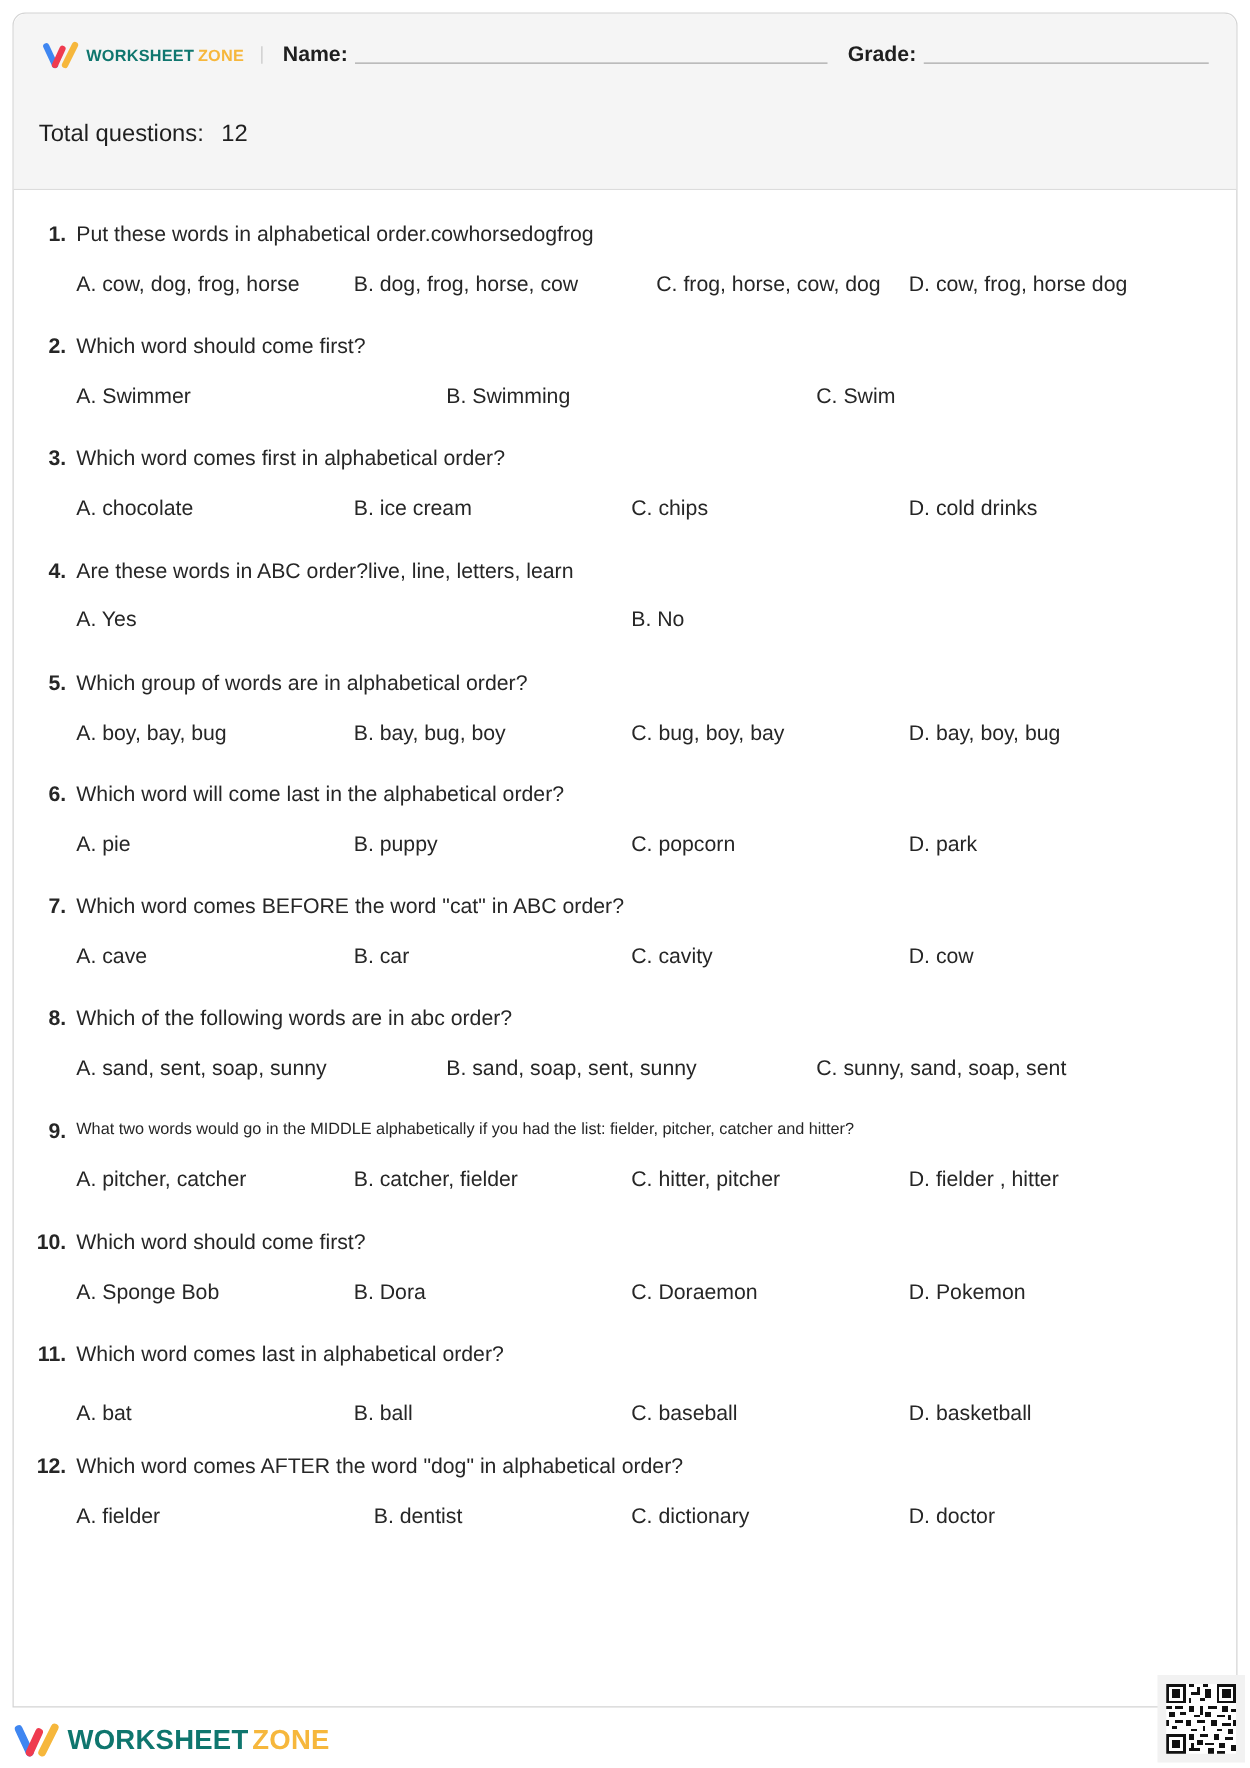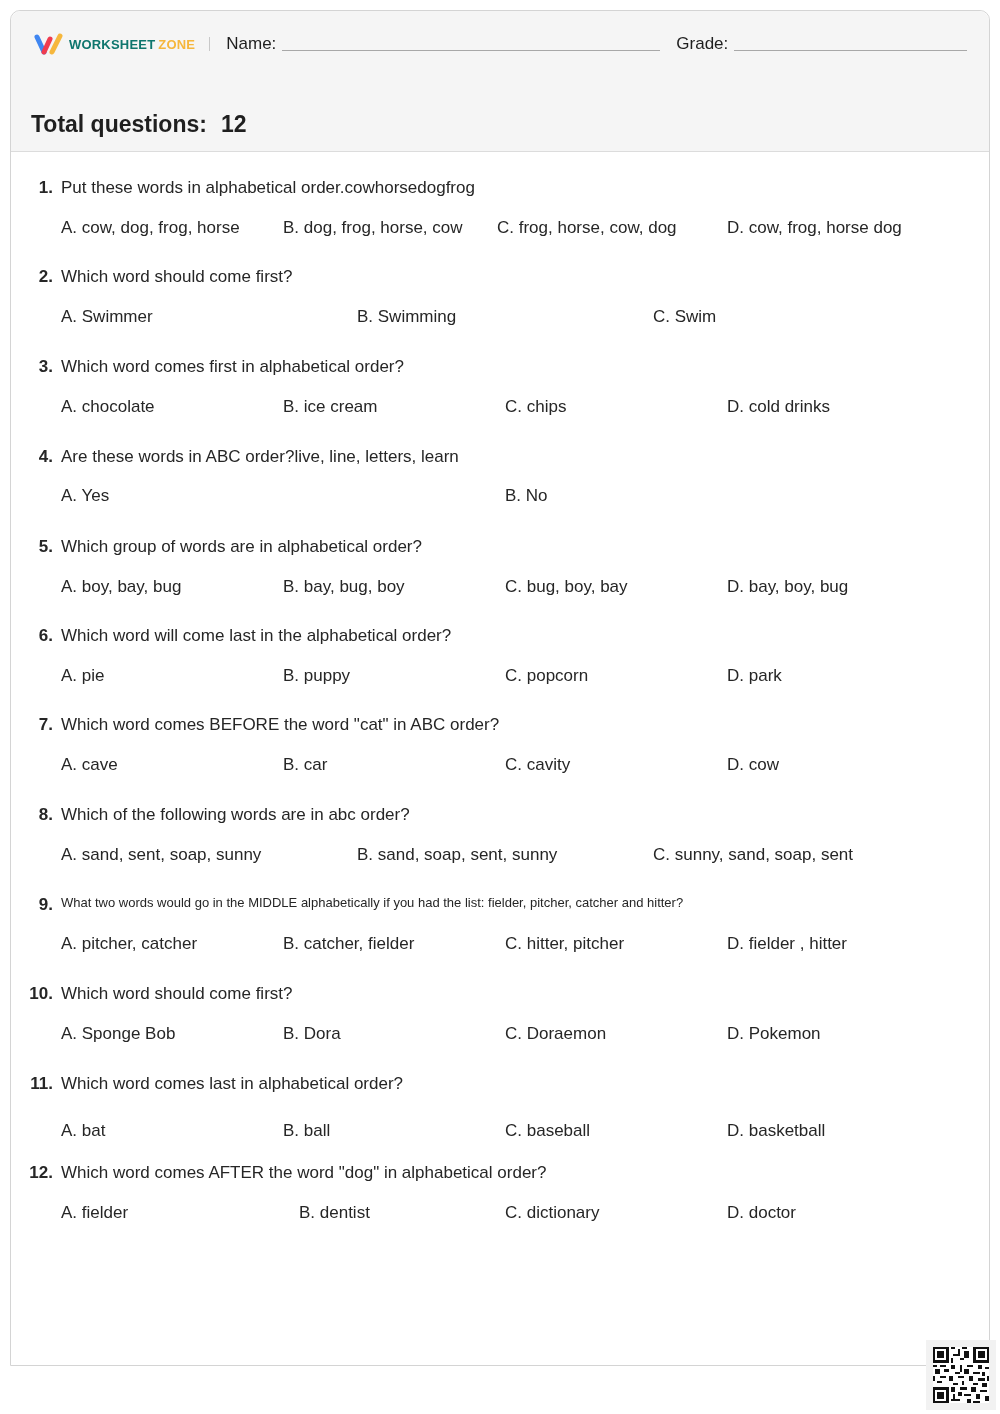--- a/index.html
+++ b/index.html
@@ -13,25 +13,25 @@
   .header {
     height: 141px; background: #f5f5f5; border-bottom: 1px solid #dcdcdc;
     border-radius: 10px 10px 0 0; position: relative;
   }
   .brand-row { position: absolute; left: 22px; top: 20px; right: 22px; height: 26px; display: flex; align-items: center; }
   .logo-mark { width: 32px; height: 24px; margin-right: 4px; }
   .logo-text { font-size: 13px; font-weight: bold; letter-spacing: 0.2px; }
   .logo-text .w { color: #0f766e; }
   .logo-text .z { color: #f6b73c; margin-left: 3px; }
   .sep { width: 1px; height: 14px; background: #c8c8c8; margin: 0 16px 0 14px; }
-  .field-label { font-size: 17px; font-weight: normal; color: #1f1f1f; margin-right: 6px; }
+  .field-label { font-size: 17px; font-weight: bold; color: #1f1f1f; margin-right: 6px; }
   .field-line { height: 1px; background: #a8a8a8; margin-top: 12px; }
   .name-line { width: 378px; margin-right: 16px; }
   .grade-line { flex: 1; }
-  .total { position: absolute; left: 20px; top: 100px; font-size: 23px; font-weight: bold; color: #1f1f1f; }
+  .total { position: absolute; left: 20px; top: 86px; font-size: 19px; font-weight: normal; color: #1f1f1f; }
   .total .num { margin-left: 14px; }
 
   .questions { position: absolute; left: 0; top: 152px; width: 100%; }
   .q { position: absolute; left: 0; width: 100%; }
   .q-stem { position: absolute; left: 16px; top: 0; display: flex; font-size: 17px; color: #262626; white-space: nowrap; }
   .q-num { width: 34px; text-align: right; font-weight: bold; padding-right: 8px; }
   .q-opts { position: absolute; left: 50px; top: 40px; right: 20px; height: 24px; font-size: 17px; color: #262626; }
   .opt { position: absolute; top: 0; white-space: nowrap; }
 
   .footer { position: absolute; left: 0; top: 1366px; width: 1000px; height: 48px; }
@@ -68,21 +68,21 @@
   <div class="questions">
 
     <div class="q" style="top:15px">
       <div class="q-stem">
           <span class="q-num">1.</span>
           <span>Put these words in alphabetical order.cowhorsedogfrog</span>
         </div>
       <div class="q-opts">
         <span class="opt" style="left:0">A. cow, dog, frog, horse</span>
         <span class="opt" style="left:222px">B. dog, frog, horse, cow</span>
-        <span class="opt" style="left:436px">C. frog, horse, cow, dog</span>
+        <span class="opt" style="left:464px">C. frog, horse, cow, dog</span>
         <span class="opt" style="left:666px">D. cow, frog, horse dog</span>
       </div>
     </div>
 
     <div class="q" style="top:104px">
       <div class="q-stem">
           <span class="q-num">2.</span>
           <span>Which word should come first?</span>
         </div>
       <div class="q-opts">
@@ -215,20 +215,28 @@
         <span class="opt" style="left:0">A. fielder</span>
         <span class="opt" style="left:238px">B. dentist</span>
         <span class="opt" style="left:444px">C. dictionary</span>
         <span class="opt" style="left:666px">D. doctor</span>
       </div>
     </div>
   </div>
 </div>
 
 <div class="footer">
+  <div class="f-logo">
+    <svg class="logo-mark" viewBox="0 0 32 24">
+      <line x1="4" y1="5" x2="11" y2="20" stroke="#3f86f1" stroke-width="5" stroke-linecap="round"></line>
+      <line x1="11" y1="20" x2="17" y2="7" stroke="#ef3b4f" stroke-width="5" stroke-linecap="round"></line>
+      <line x1="19" y1="20" x2="27" y2="4" stroke="#f6b73c" stroke-width="5" stroke-linecap="round"></line>
+    </svg>
+    <span class="logo-text"><span class="w">WORKSHEET</span><span class="z">ZONE</span></span>
+  </div>
   <div class="qr">
     <svg viewBox="0 0 25 25" shape-rendering="crispEdges">
       <rect width="25" height="25" fill="#ffffff"></rect>
       <g fill="#111">
         <rect x="0" y="0" width="7" height="7"></rect>
           <rect x="1" y="1" width="5" height="5" fill="#fff"></rect>
           <rect x="2" y="2" width="3" height="3"></rect>
         <rect x="18" y="0" width="7" height="7"></rect>
           <rect x="19" y="1" width="5" height="5" fill="#fff"></rect>
           <rect x="20" y="2" width="3" height="3"></rect>

